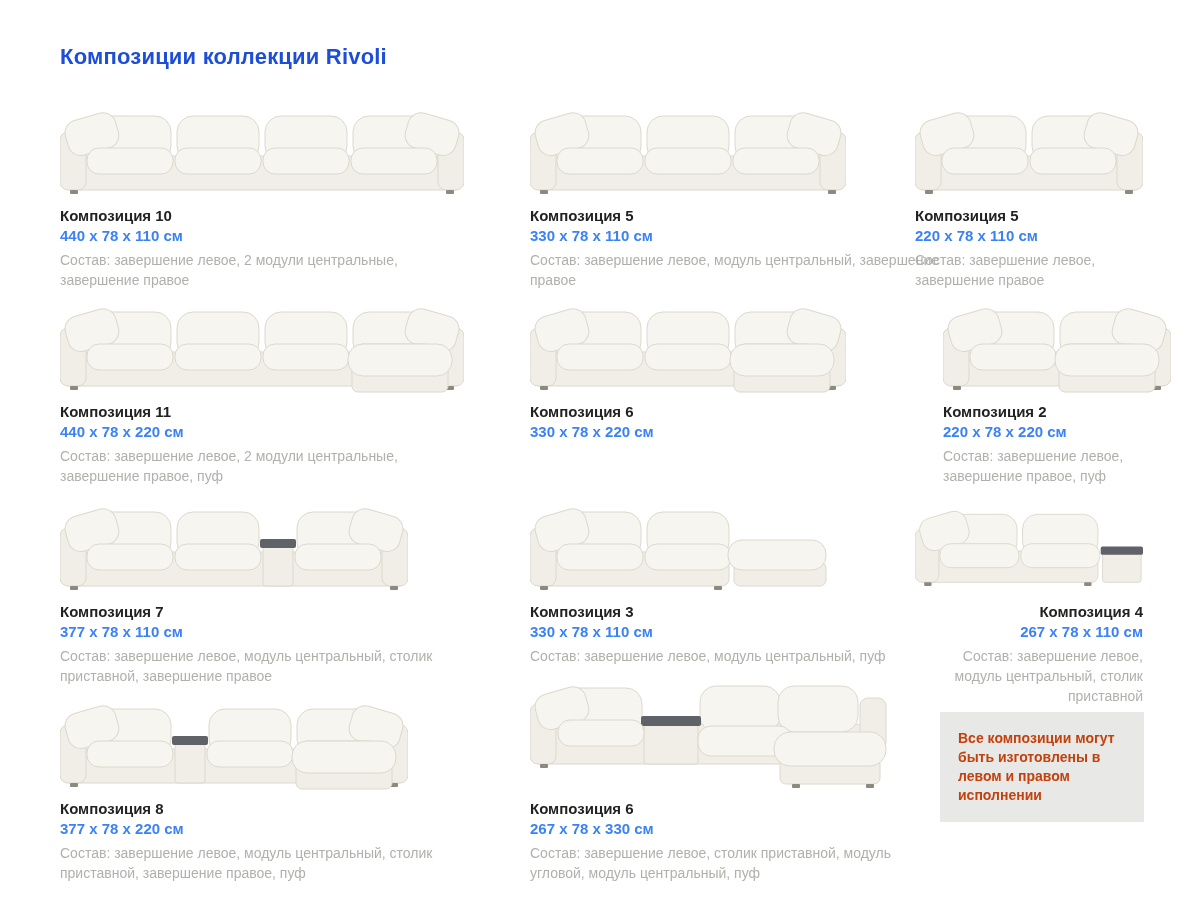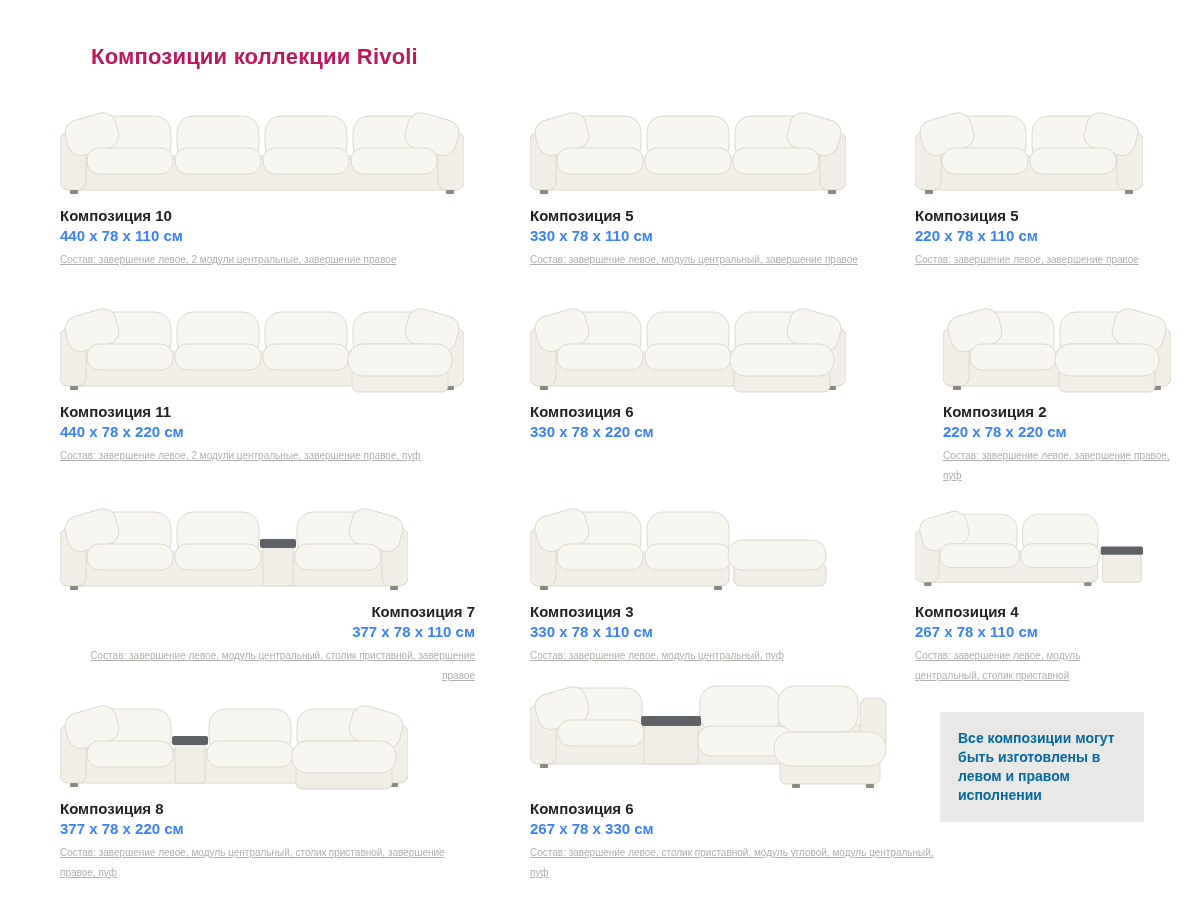--- a/index.html
+++ b/index.html
@@ -1,26 +1,26 @@
 <!DOCTYPE html>
 <html><head>
 <meta charset="utf-8">
 <style>
   html,body{margin:0;padding:0;background:#ffffff;}
   .page{position:relative;width:1200px;height:900px;background:#ffffff;overflow:hidden;
         font-family:"Liberation Sans", sans-serif;color:#1d1d1b;}
   .page-title{position:absolute;left:60px;top:44px;font-size:22px;font-weight:600;
-        letter-spacing:.2px;color:#be185d;margin-left:31px;}
+        letter-spacing:.2px;color:#1d4ed8;}
   .comp{position:absolute;}
   .comp-img{display:flex;align-items:flex-end;overflow:visible;}
   .comp-name{font-size:15px;font-weight:600;color:#222220;margin-top:9px;line-height:20px;}
   .comp-dims{font-size:15px;font-weight:600;color:#3b82f6;line-height:20px;}
-  .comp-desc{font-size:10px;font-weight:400;color:#b1b0ac;line-height:20px;margin-top:4px;text-decoration:underline;}
+  .comp-desc{font-size:14px;font-weight:400;color:#b1b0ac;line-height:20px;margin-top:4px;}
   .note-box{position:absolute;left:940px;top:712px;width:168px;background:#e8e8e6;
-        padding:17px 18px;font-size:14px;font-weight:600;line-height:19px;color:#0369a1;}
+        padding:17px 18px;font-size:14px;font-weight:600;line-height:19px;color:#c2410c;}
   svg{display:block;}
 </style>
 </head>
 <body>
 
 <div class="page">
   <div class="page-title">Композиции коллекции Rivoli</div>
   <div id="grid">
   <div class="comp" style="left: 60px; top: 92px; width: 415px;">
     <div class="comp-img" style="height: 105px;">
@@ -182,21 +182,21 @@
       <rect x="210" y="98" width="8" height="4" rx="1" fill="#8d897f"></rect>
             <rect x="116" y="78" width="96" height="26" rx="6" fill="#f0eee7" stroke="#dcd8cd"></rect>
         <rect x="112" y="56" width="104" height="32" rx="15" fill="#f7f5f0" stroke="#dcd8cd"></rect>
           </svg>
         </div>
     <div class="comp-name">Композиция 2</div>
     <div class="comp-dims">220 x 78 x 220 см</div>
     <div class="comp-desc">Состав: завершение левое, завершение правое, пуф</div>
   </div>
 
-  <div class="comp" style="left: 60px; top: 488px; width: 415px; text-align: right;">
+  <div class="comp" style="left: 60px; top: 488px; width: 415px;">
     <div class="comp-img" style="height: 105px;">
           <svg xmlns="http://www.w3.org/2000/svg" width="348" height="105" viewBox="0 0 348 105">
             <rect x="3" y="64" width="342" height="34" rx="7" fill="#f0eee7" stroke="#dcd8cd"></rect>
             <rect x="29" y="24" width="82" height="46" rx="16" fill="#f7f5f0" stroke="#dcd8cd"></rect>
             <rect x="117" y="24" width="82" height="46" rx="16" fill="#f7f5f0" stroke="#dcd8cd"></rect>
             <rect x="237" y="24" width="82" height="46" rx="16" fill="#f7f5f0" stroke="#dcd8cd"></rect>
             <rect x="0" y="40" width="26" height="58" rx="8" fill="#f0eee7" stroke="#dcd8cd"></rect>
             <rect x="322" y="40" width="26" height="58" rx="8" fill="#f0eee7" stroke="#dcd8cd"></rect>
             <g transform="translate(2,32) rotate(-16)">
               <rect width="52" height="36" rx="13" fill="#f7f5f0" stroke="#dcd8cd"></rect>
@@ -234,21 +234,21 @@
                         <rect x="198" y="52" width="98" height="30" rx="14" fill="#f7f5f0" stroke="#dcd8cd"></rect>
             <rect x="10" y="98" width="8" height="4" rx="1" fill="#8d897f"></rect>
       <rect x="184" y="98" width="8" height="4" rx="1" fill="#8d897f"></rect>
           </svg>
         </div>
     <div class="comp-name">Композиция 3</div>
     <div class="comp-dims">330 x 78 x 110 см</div>
     <div class="comp-desc">Состав: завершение левое, модуль центральный, пуф</div>
   </div>
 
-  <div class="comp" style="left: 915px; top: 488px; width: 228px;">
+  <div class="comp" style="left: 915px; top: 488px; width: 228px; text-align: right;">
     <div class="comp-img" style="height: 105px;">
           <svg xmlns="http://www.w3.org/2000/svg" width="248" height="105" viewBox="0 0 248 105">
             <rect x="3" y="64" width="196" height="34" rx="7" fill="#f0eee7" stroke="#dcd8cd"></rect>
             <rect x="29" y="24" width="82" height="46" rx="16" fill="#f7f5f0" stroke="#dcd8cd"></rect>
             <rect x="117" y="24" width="82" height="46" rx="16" fill="#f7f5f0" stroke="#dcd8cd"></rect>
             <rect x="0" y="40" width="26" height="58" rx="8" fill="#f0eee7" stroke="#dcd8cd"></rect>
             <g transform="translate(2,32) rotate(-16)">
               <rect width="52" height="36" rx="13" fill="#f7f5f0" stroke="#dcd8cd"></rect>
             </g>
             <rect x="27" y="56" width="86" height="26" rx="12" fill="#f7f5f0" stroke="#dcd8cd"></rect>

